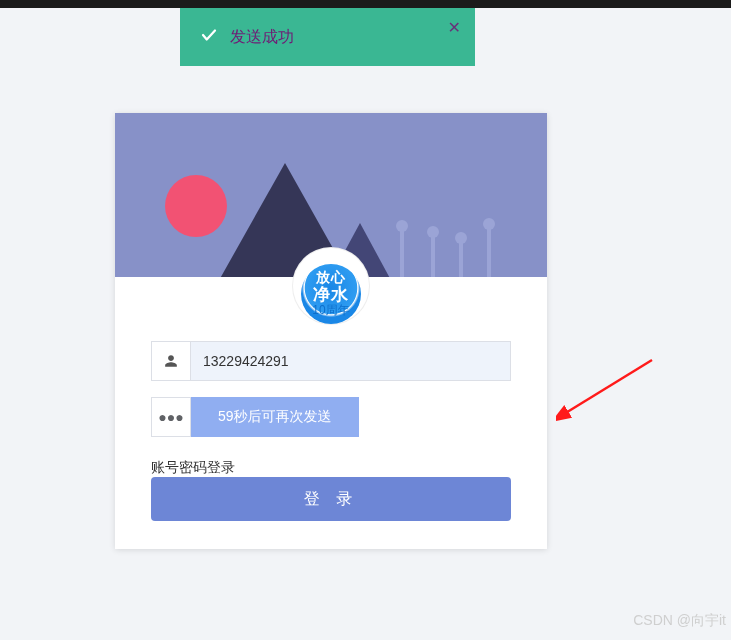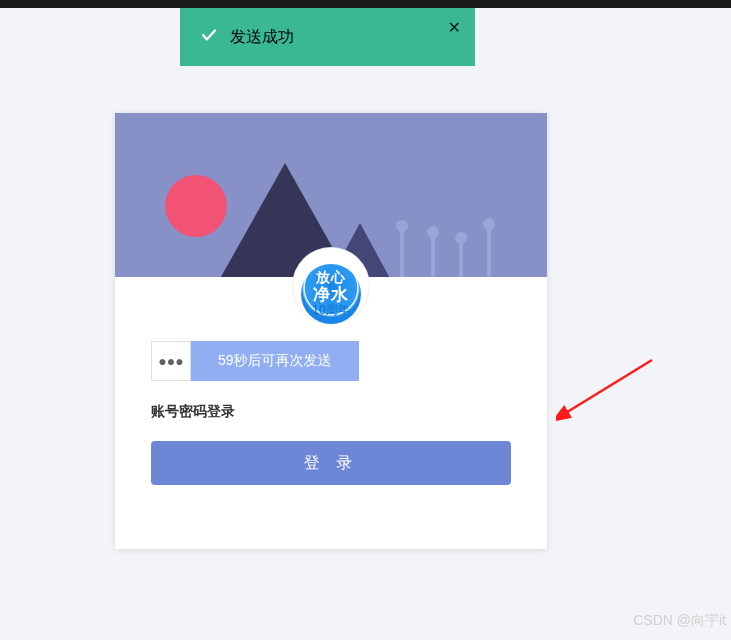--- a/index.html
+++ b/index.html
@@ -10,21 +10,21 @@
       height: 640px;
       position: relative;
       overflow: hidden;
     }
     .topbar { height: 8px; background: #1b1b1b; }
     .toast {
       position: absolute;
       left: 180px; top: 8px;
       width: 295px; height: 58px;
       background: #3ab793;
-      color: #000000;
+      color: #701a75;
       display: flex; align-items: center;
       padding: 0 16px 0 20px;
       font-size: 16px;
     }
     .toast .check { margin-right: 12px; }
     .toast .close { position: absolute; right: 14px; top: 10px; font-size: 16px; opacity: 0.85; cursor: pointer; }
     .card {
       position: absolute;
       left: 115px; top: 113px;
       width: 432px; height: 436px;
@@ -81,21 +81,21 @@
       flex: 1; height: 40px; border: 1px solid #dcdfe6; border-left: none;
       padding: 0 12px; font-size: 14px; color: #333; outline: none;
     }
     .input.active { background: #eef3fb; }
     .code-input { border-right: none; }
     .input::placeholder { color: #b8bcc4; }
     .send-btn {
       min-width: 128px; height: 40px; border: none;
       background: #90aef1; color: #fff; font-size: 14px; padding: 0 27px; cursor: not-allowed;
     }
-    .link { font-size: 14px; color: #333; margin-top: 6px; margin-bottom: 20px; display: inline-block; font-weight: bold; }
+    .link { font-size: 14px; color: #333; margin-top: 6px; display: inline-block; }
     .login-btn {
       width: 100%; height: 44px; border: none; border-radius: 4px;
       background: #6d86d6; color: #fff; font-size: 16px; letter-spacing: 6px;
     }
     
     .arrow-svg { position: absolute; left: 556px; top: 354px; pointer-events: none; }
     .watermark {
       position: absolute; right: 5px; bottom: 10px;
       color: #cfcfcf; font-size: 14px; margin-top: 11px;
     }
@@ -127,20 +127,28 @@
   </div>
   <div class="avatar-wrap">
     <div class="avatar">
       <span class="line1">放心</span>
       <span class="line2">净水</span>
       <span class="line3">10周年</span>
     </div>
   </div>
   <div class="form">
     <div class="row">
+      <div class="addon">
+        <svg width="14" height="14" viewBox="0 0 24 24" fill="#555">
+            <path d="M12 12c2.8 0 5-2.2 5-5s-2.2-5-5-5-5 2.2-5 5 2.2 5 5 5zm0 2c-3.3 0-10 1.7-10 5v3h20v-3c0-3.3-6.7-5-10-5z"></path>
+          </svg>
+      </div>
+      <input type="text" class="input active" value="13229424291" style="">
+    </div>
+    <div class="row">
       <div class="addon">●●●</div>
       <button class="send-btn">59秒后可再次发送</button>
     </div>
     <a class="link">账号密码登录</a>
     <button class="login-btn">登 录</button>
   </div>
 </div>
 
 <svg class="arrow-svg" width="110" height="100">
   <defs>

